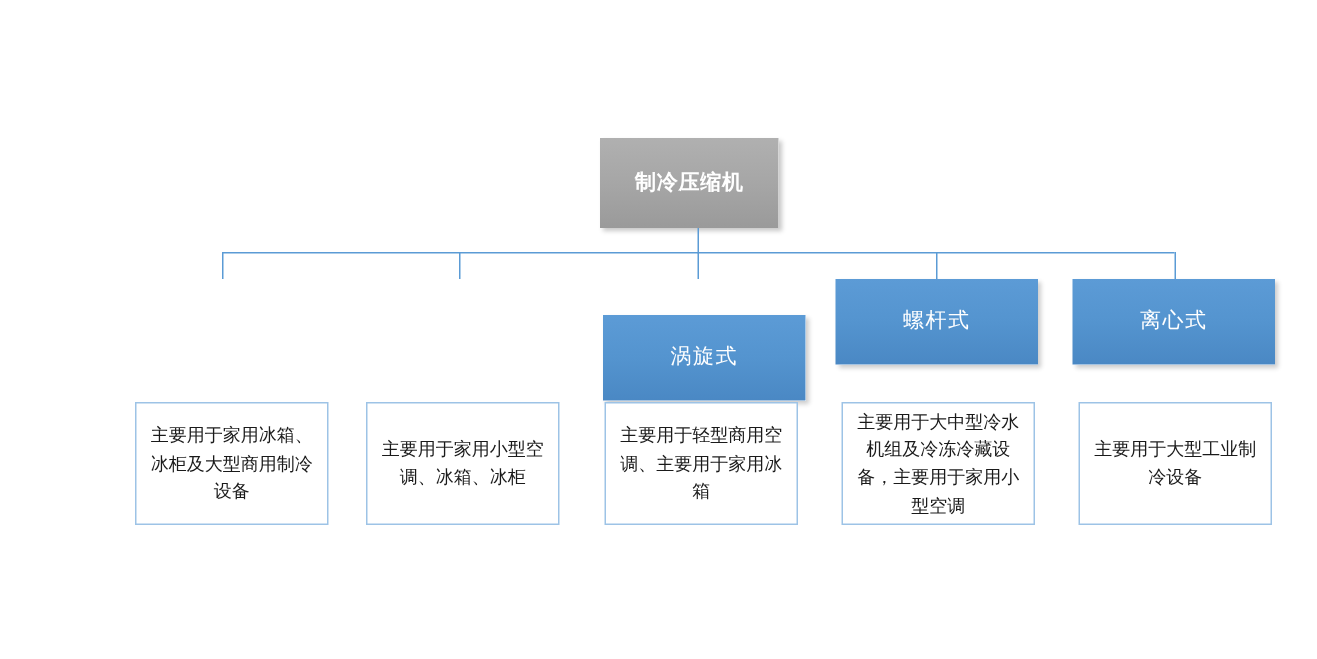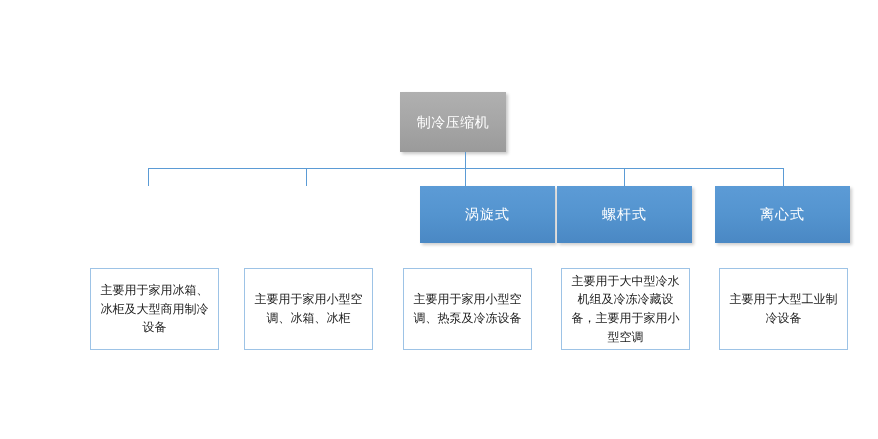--- a/index.html
+++ b/index.html
@@ -16,28 +16,29 @@
     height: 439px;
     background: #ffffff;
     overflow: hidden;
   }
 
   
   .root-node {
     position: absolute;
     left: 400px;
     top: 92px;
-    width: 106px;
+    width: 119px;
     height: 60px;
     background: linear-gradient(180deg, #b0b0b0 0%, #a5a5a5 55%, #9a9a9a 100%);
     box-shadow: 2px 2px 3px rgba(0,0,0,0.22);
     display: flex;
     align-items: center;
     justify-content: center;
     box-sizing: border-box;
+    font-weight: bold;
   }
   .root-label {
     color: #ffffff;
     font-size: 14px;
     letter-spacing: 0.5px;
     line-height: 1.2;
     text-align: center;
     white-space: nowrap;
   }
 
@@ -105,38 +106,38 @@
   <div class="conn conn-v" style="left:465px; top:152px; height:17px;"></div>
 
   <div class="conn conn-h" style="left:148px; top:168px; width:635px;"></div>
 
   <div class="conn conn-v" style="left:148px; top:168px; height:18px;"></div>
   <div class="conn conn-v" style="left:306px; top:168px; height:18px;"></div>
   <div class="conn conn-v" style="left:465px; top:168px; height:18px;"></div>
   <div class="conn conn-v" style="left:624px; top:168px; height:18px;"></div>
   <div class="conn conn-v" style="left:783px; top:168px; height:18px;"></div>
 
-  <div class="cat-node" style="left:420px;">
+  <div class="cat-node" style="left:402px;margin-top:24px;">
     <span class="cat-label">涡旋式</span>
   </div>
   <div class="cat-node" style="left:557px;">
     <span class="cat-label">螺杆式</span>
   </div>
   <div class="cat-node" style="left:715px;">
     <span class="cat-label">离心式</span>
   </div>
 
   <div class="desc-box" style="left:90px;">
     <span class="desc-text">主要用于家用冰箱、冰柜及大型商用制冷设备</span>
   </div>
   <div class="desc-box" style="left:244px;">
     <span class="desc-text">主要用于家用小型空调、冰箱、冰柜</span>
   </div>
   <div class="desc-box" style="left:403px;">
-    <span class="desc-text">主要用于家用小型空调、热泵及冷冻设备</span>
+    <span class="desc-text">主要用于轻型商用空调、主要用于家用冰箱</span>
   </div>
   <div class="desc-box" style="left:561px;">
     <span class="desc-text">主要用于大中型冷水机组及冷冻冷藏设备，主要用于家用小型空调</span>
   </div>
   <div class="desc-box" style="left:719px;">
     <span class="desc-text">主要用于大型工业制冷设备</span>
   </div>
 
 </div>
 

